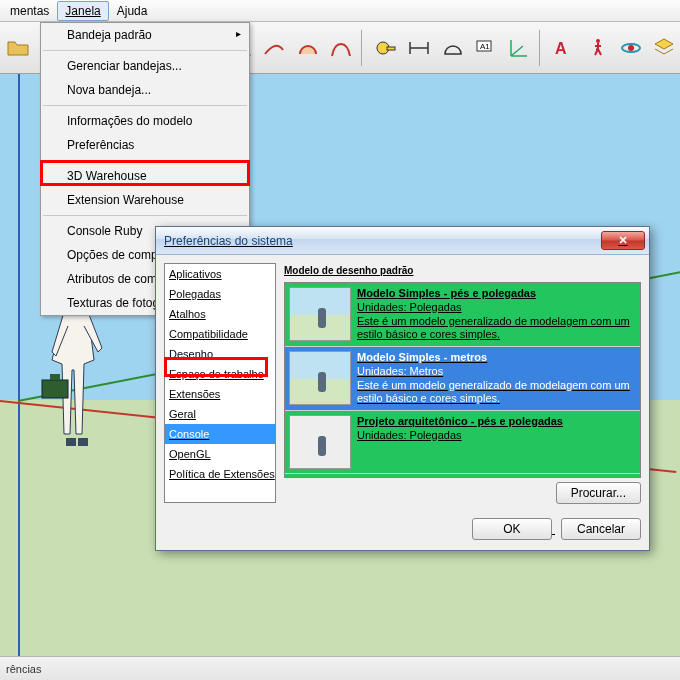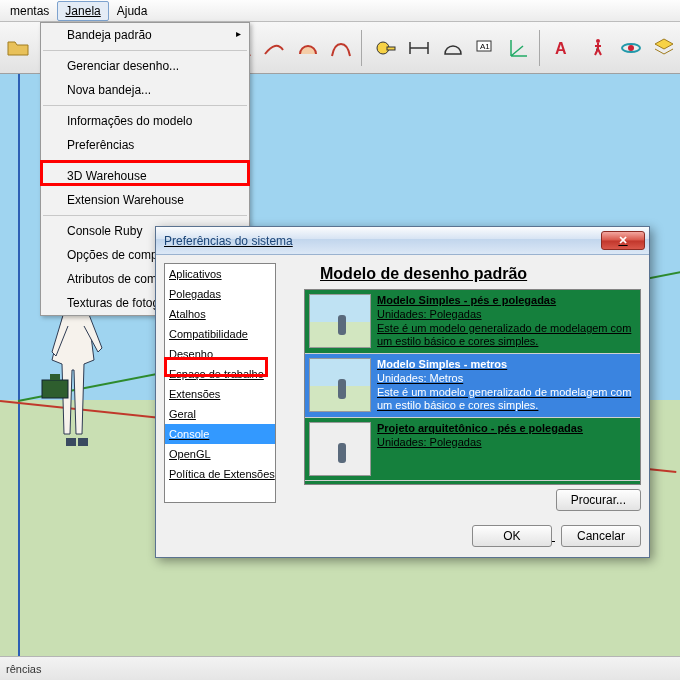--- a/index.html
+++ b/index.html
@@ -34,22 +34,22 @@
 
 .dialog { position:absolute; top:226px; left:155px; width:495px; background:#f0f0f0; border:1px solid #5a7290; box-shadow:3px 3px 10px rgba(0,0,0,.4); z-index:10; font-size:11px;text-decoration:underline; }
 .titlebar { height:28px; background: linear-gradient(#fbfcfd,#d6e3f3 45%,#c2d6ed 46%,#dce8f6); display:flex; align-items:center; padding:0 4px 0 8px; border-bottom:1px solid #9ab2cf; }
 .titlebar .t { flex:1; color:#1b4577; font-size:12px; }
 .closebtn { width:44px; height:19px; background: linear-gradient(#f3a7a0,#d9574a 48%,#c1362b 52%,#d9574a); border:1px solid #8c2b23; border-radius:3px; color:#fff; text-align:center; line-height:16px; font-size:11px; font-weight:bold; }
 .dlgbody { display:flex; padding:8px; gap:8px; }
 .catlist { width:112px; height:240px; background:#fff; border:1px solid #848484; overflow:hidden; font-size:11px; }
 .catlist div { padding:4px 4px; white-space:nowrap; }
 .catlist .sel { background:#3399ff; color:#fff; }
 .rightpane { flex:1; }
-.rhead { font-weight:bold; font-size:16px; padding:2px 0 6px 0;margin-left:36px; }
-.tmplbox { height:196px; border:1px solid #848484; background:#15803d; overflow:hidden;margin-left:20px; }
+.rhead { font-weight:bold; font-size:10px; padding:2px 0 6px 0; }
+.tmplbox { height:196px; border:1px solid #848484; background:#22c55e; overflow:hidden; }
 .tmpl { display:flex; border-bottom:1px solid #d0d0d0; padding:4px; gap:6px; }
 .tmpl.sel { background:#3a84e0; color:#fff; }
 .thumb { width:62px; height:54px; flex-shrink:0; background: linear-gradient(#bfe2f3 0%,#bfe2f3 52%,#d2e6c0 52%); border:1px solid #999; position:relative; }
 .thumb::after{content:"";position:absolute;left:28px;top:20px;width:8px;height:20px;background:#5a6a7c;border-radius:3px;}
 .tmpl .ttxt { font-size:11px; line-height:1.25; }
 .tmpl .ttxt b { font-size:11px; }
 .browse-row { text-align:right; padding-top:4px; }
 .btn { background:linear-gradient(#fefefe,#e3e3e3); border:1px solid #8a8a8a; border-radius:3px; padding:3px 14px; font-size:12px; }
 .btnrow { text-align:right; padding:6px 8px 10px; }
 .btnrow .btn { min-width:80px; margin-left:6px; }
@@ -184,21 +184,21 @@
     <rect x="6" y="98" width="26" height="18" fill="#2e5e2e" stroke="#123"></rect>
     <rect x="14" y="92" width="10" height="6" fill="#2e5e2e"></rect>
     <rect x="30" y="156" width="10" height="8" fill="#3a4a60"></rect>
     <rect x="42" y="156" width="10" height="8" fill="#3a4a60"></rect>
   </svg>
 </div>
 
 <div class="dropdown">
   <div class="mi arrow">Bandeja padrão</div>
   <div class="msep"></div>
-  <div class="mi">Gerenciar desenho...</div>
+  <div class="mi">Gerenciar bandejas...</div>
   <div class="mi">Nova bandeja...</div>
   <div class="msep"></div>
   <div class="mi">Informações do modelo</div>
   <div class="mi">Preferências</div>
   <div class="msep"></div>
   <div class="mi">3D Warehouse</div>
   <div class="mi">Extension Warehouse</div>
   <div class="msep"></div>
   <div class="mi">Console Ruby</div>
   <div class="mi">Opções de componentes</div>

